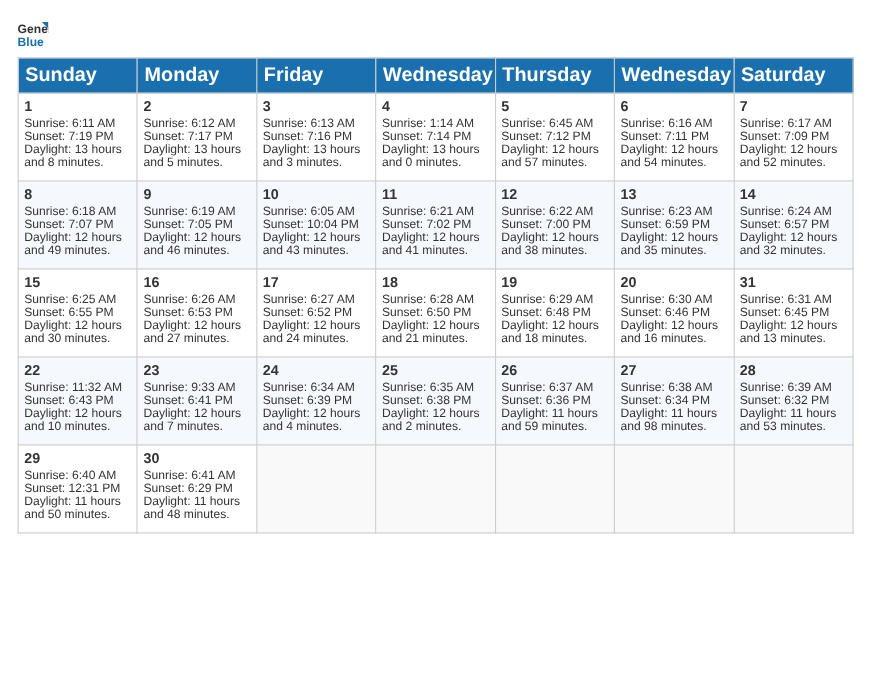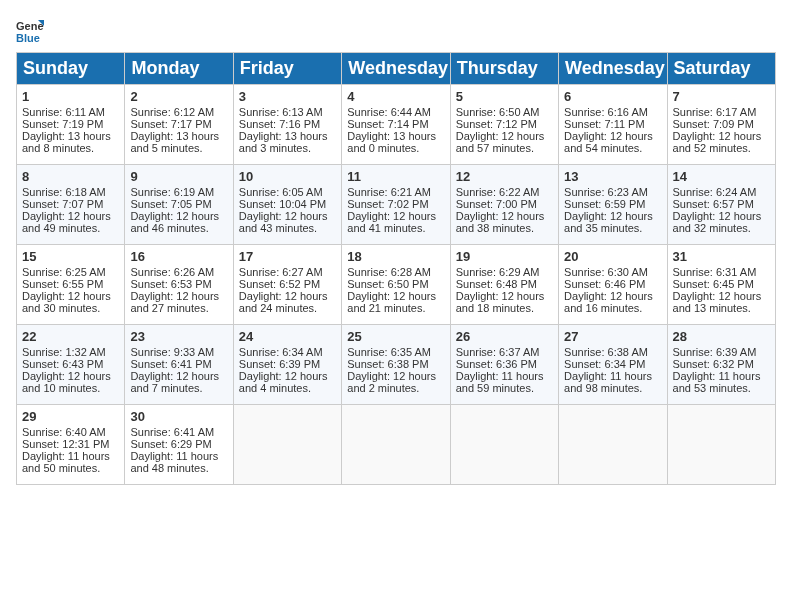--- a/index.html
+++ b/index.html
@@ -123,28 +123,28 @@
         </td>
         <td>
           <span class="day-num">3</span>
           <div>Sunrise: 6:13 AM</div>
           <div>Sunset: 7:16 PM</div>
           <div>Daylight: 13 hours</div>
           <div>and 3 minutes.</div>
         </td>
         <td>
           <span class="day-num">4</span>
-          <div>Sunrise: 6:44 AM</div>
+          <div>Sunrise: 1:14 AM</div>
           <div>Sunset: 7:14 PM</div>
           <div>Daylight: 13 hours</div>
           <div>and 0 minutes.</div>
         </td>
         <td>
           <span class="day-num">5</span>
-          <div>Sunrise: 6:50 AM</div>
+          <div>Sunrise: 6:45 AM</div>
           <div>Sunset: 7:12 PM</div>
           <div>Daylight: 12 hours</div>
           <div>and 57 minutes.</div>
         </td>
         <td>
           <span class="day-num">6</span>
           <div>Sunrise: 6:16 AM</div>
           <div>Sunset: 7:11 PM</div>
           <div>Daylight: 12 hours</div>
           <div>and 54 minutes.</div>
@@ -255,21 +255,21 @@
           <span class="day-num">31</span>
           <div>Sunrise: 6:31 AM</div>
           <div>Sunset: 6:45 PM</div>
           <div>Daylight: 12 hours</div>
           <div>and 13 minutes.</div>
         </td>
       </tr>
       <tr>
         <td>
           <span class="day-num">22</span>
-          <div>Sunrise: 1:32 AM</div>
+          <div>Sunrise: 11:32 AM</div>
           <div>Sunset: 6:43 PM</div>
           <div>Daylight: 12 hours</div>
           <div>and 10 minutes.</div>
         </td>
         <td>
           <span class="day-num">23</span>
           <div>Sunrise: 9:33 AM</div>
           <div>Sunset: 6:41 PM</div>
           <div>Daylight: 12 hours</div>
           <div>and 7 minutes.</div>

